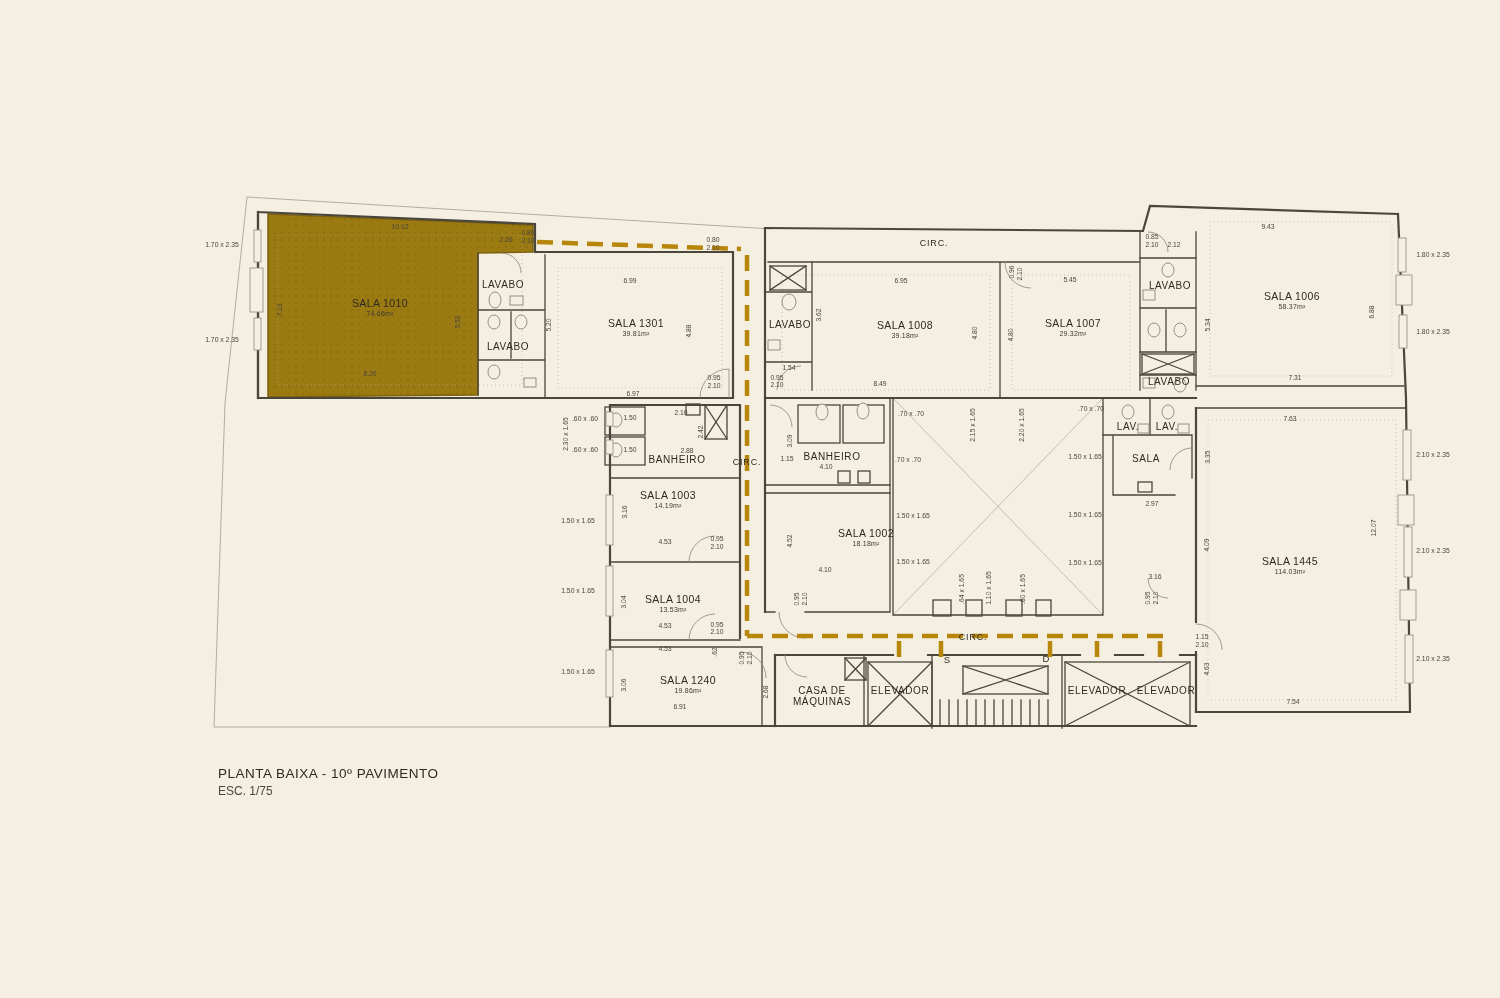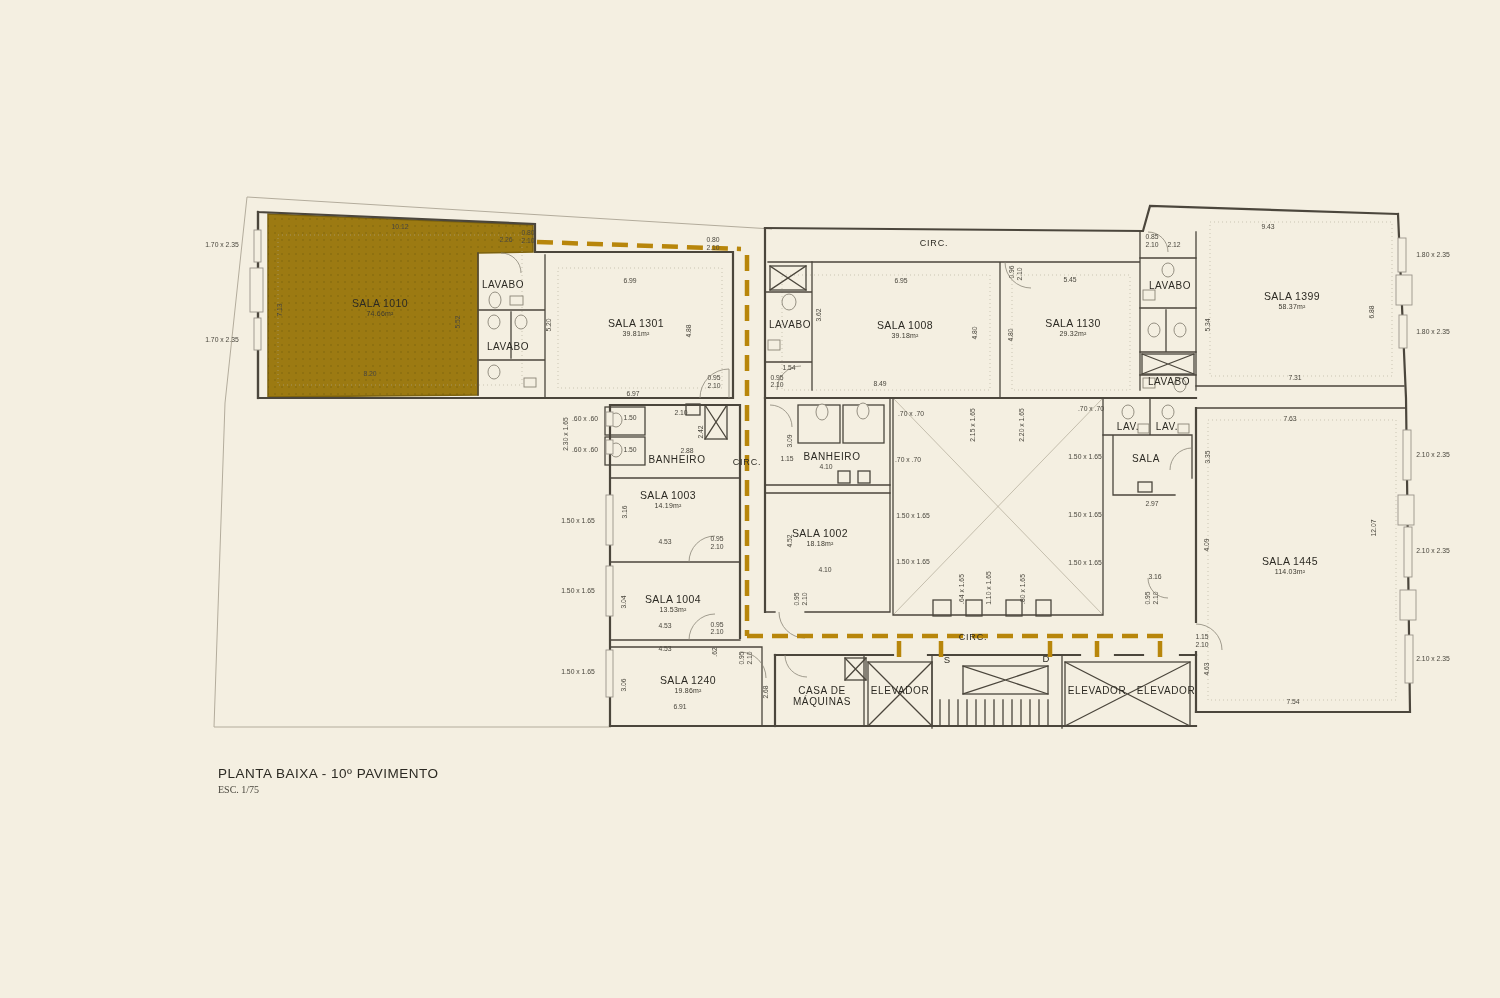--- a/index.html
+++ b/index.html
@@ -15,21 +15,21 @@
   .lbl{position:absolute;transform:translate(-50%,-50%);white-space:pre;text-align:center;line-height:1.12;}
   .room-label{font-size:10.5px;letter-spacing:.4px;color:#2c2a23;}
   .room-label .area{display:block;font-size:7px;letter-spacing:.2px;color:#3c392f;}
   .zone-label{font-size:10px;letter-spacing:.6px;color:#2c2a23;}
   .circ-label{font-size:9px;letter-spacing:.8px;color:#2c2a23;}
   .dim-label{font-size:6.8px;color:#4a473e;}
   .dim-label.v{transform:translate(-50%,-50%) rotate(-90deg);}
   .marker-label{font-size:9.5px;color:#2c2a23;}
   #titleblock{position:absolute;left:218px;top:766px;}
   #title-main{font-size:13.5px;letter-spacing:.5px;color:#2c2a23;}
-  #title-scale{font-size:10px;margin-top:3px;color:#4a473e;font-family:Liberation Serif, serif;}
+  #title-scale{font-size:12px;margin-top:3px;color:#4a473e;}
 </style>
 </head>
 <body>
 
 <div id="plan">
   <svg id="drawing" width="1500" height="998" viewBox="0 0 1500 998" xmlns="http://www.w3.org/2000/svg">
     <defs>
       <pattern id="dots" width="7" height="7" patternUnits="userSpaceOnUse">
         <circle cx="2" cy="2" r="0.8" fill="rgba(60,45,0,0.30)"></circle>
       </pattern>
@@ -178,24 +178,24 @@
       <path d="M747,255 L747,636"></path>
       <path d="M747,636 L1163,636"></path>
       <path d="M899,641 L899,666 M941,641 L941,666 M1050,641 L1050,666 M1097,641 L1097,666 M1160,641 L1160,666"></path>
     </g>
   </svg>
 
   <div id="labels">
       <div class="lbl room-label" style="left: 380px; top: 308px;"><span>SALA 1010</span><span class="area">74.66m²</span></div>
       <div class="lbl room-label" style="left: 636px; top: 328px;"><span>SALA 1301</span><span class="area">39.81m²</span></div>
       <div class="lbl room-label" style="left: 905px; top: 330px;"><span>SALA 1008</span><span class="area">39.18m²</span></div>
-      <div class="lbl room-label" style="left: 1073px; top: 328px;"><span>SALA 1130</span><span class="area">29.32m²</span></div>
-      <div class="lbl room-label" style="left: 1292px; top: 301px;"><span>SALA 1399</span><span class="area">58.37m²</span></div>
+      <div class="lbl room-label" style="left: 1073px; top: 328px;"><span>SALA 1007</span><span class="area">29.32m²</span></div>
+      <div class="lbl room-label" style="left: 1292px; top: 301px;"><span>SALA 1006</span><span class="area">58.37m²</span></div>
       <div class="lbl room-label" style="left: 668px; top: 500px;"><span>SALA 1003</span><span class="area">14.19m²</span></div>
-      <div class="lbl room-label" style="left: 820px; top: 538px;"><span>SALA 1002</span><span class="area">18.18m²</span></div>
+      <div class="lbl room-label" style="left: 866px; top: 538px;"><span>SALA 1002</span><span class="area">18.18m²</span></div>
       <div class="lbl room-label" style="left: 1290px; top: 566px;"><span>SALA 1445</span><span class="area">114.03m²</span></div>
       <div class="lbl room-label" style="left: 673px; top: 604px;"><span>SALA 1004</span><span class="area">13.53m²</span></div>
       <div class="lbl room-label" style="left: 688px; top: 685px;"><span>SALA 1240</span><span class="area">19.86m²</span></div>
       <div class="lbl zone-label" style="left: 503px; top: 285px;">LAVABO</div>
       <div class="lbl zone-label" style="left: 508px; top: 347px;">LAVABO</div>
       <div class="lbl zone-label" style="left: 790px; top: 325px;">LAVABO</div>
       <div class="lbl zone-label" style="left: 1170px; top: 286px;">LAVABO</div>
       <div class="lbl zone-label" style="left: 1169px; top: 382px;">LAVABO</div>
       <div class="lbl zone-label" style="left: 677px; top: 460px;">BANHEIRO</div>
       <div class="lbl zone-label" style="left: 832px; top: 457px;">BANHEIRO</div>

